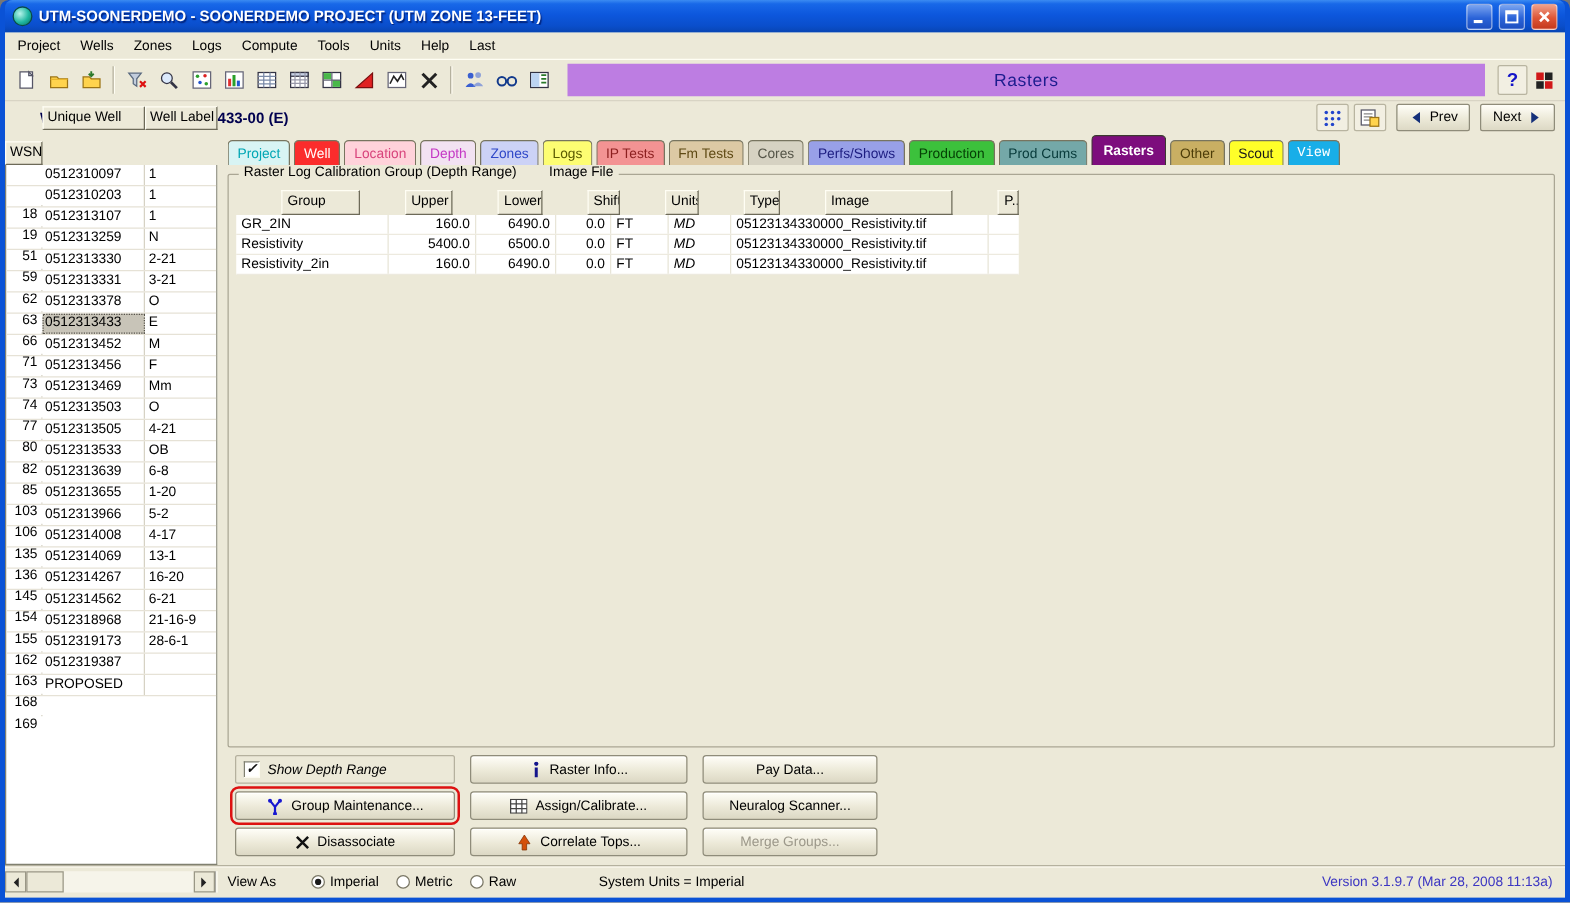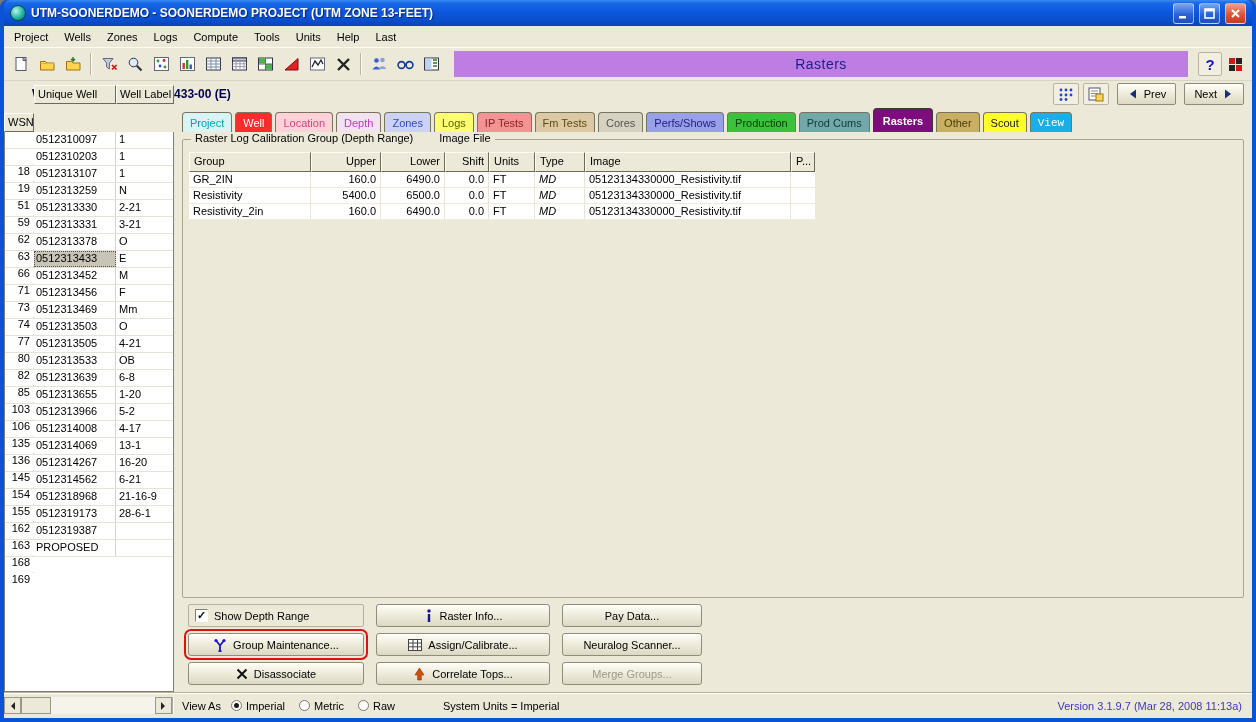--- a/index.html
+++ b/index.html
@@ -74,21 +74,21 @@
   .c-unique{ width:82px; flex:0 0 82px; padding:1px 0 0 2px; border-right:1px solid #d6d2c4; white-space:nowrap; overflow:hidden; }
   .c-wlabel{ flex:1; padding:1px 0 0 3px; white-space:nowrap; overflow:hidden; }
   .lrow.selected .c-unique{ background:#c8c4b8; outline:1px dotted #55524a; outline-offset:-1px; }
 
   .right-panel{ flex:1; display:flex; flex-direction:column; background:#ece9d8; overflow:hidden; }
   .groupbox{ flex:1; margin:7px 8px 2px 8px; border:1px solid #aaa694; border-radius:2px; position:relative; }
   .gb-title{ position:absolute; top:-8px; left:8px; background:#ece9d8; padding:0 4px; display:flex; gap:26px; font-size:11px; }
 
   .rtable{ margin:12px 0 0 6px; width:626px; }
   .rt-header{ display:flex; }
-  .th{ height:18px; background:#ece9d8; border:1px solid; border-color:#fffef4 #6d6a58 #6d6a58 #fffef4; padding:2px 4px 16px 4px; font-size:11px; white-space:nowrap; overflow:hidden; }
+  .th{ height:18px; background:#ece9d8; border:1px solid; border-color:#fffef4 #6d6a58 #6d6a58 #fffef4; padding:2px 4px 16px 4px; font-size:11px; white-space:nowrap; overflow:hidden;margin-left:36px; }
   .rt-header .th:nth-child(1){ width:122px; }
   .rt-header .th:nth-child(2){ width:70px; text-align:right; }
   .rt-header .th:nth-child(3){ width:64px; text-align:right; }
   .rt-header .th:nth-child(4){ width:44px; text-align:right; }
   .rt-header .th:nth-child(5){ width:46px; }
   .rt-header .th:nth-child(6){ width:50px; }
   .rt-header .th:nth-child(7){ width:206px; }
   .rt-header .th:nth-child(8){ width:24px; }
   .rrow{ display:flex; background:#fff; height:16px; border-bottom:1px solid #edeadf; font-size:11px; }
   .rc{ padding:1px 4px 0 4px; border-right:1px solid #e8e5d8; white-space:nowrap; overflow:hidden; }
@@ -96,34 +96,34 @@
   .rc-shift{ width:44px; text-align:right; } .rc-units{ width:46px; } .rc-type{ width:50px;font-style:italic; }
   .rc-image{ width:206px; } .rc-p{ width:24px; border-right:none; }
 
   
   .btn-area{ flex:0 0 92px; display:grid; grid-template-columns:176px 174px 140px; grid-auto-rows:25px;
     gap:4px 12px; align-items:center; padding:3px 0 4px 14px; }
   .pbtn{ height:23px; display:flex; align-items:center; justify-content:center; gap:6px;
     border:1px solid #8f8c7a; border-radius:3px; font-size:11px; cursor:default;
     background:linear-gradient(180deg,#fffef8,#ece9d8 55%,#dcd8c4); box-shadow:inset 0 1px 0 #fff; }
   .pbtn.disabled{ color:#9c988a; }
-  .chk-group{ height:23px; border:1px solid #b5b19e; border-radius:2px; display:flex; align-items:center; gap:6px; padding-left:6px; background:#ece9d8; }
+  .chk-group{ height:23px; border:1px solid #b5b19e; border-radius:2px; display:flex; align-items:center; gap:6px; padding-left:6px; background:#ece9d8;font-style:italic; }
   .checkbox{ width:13px; height:13px; background:#fff; border:1px solid; border-color:#808070 #fffef4 #fffef4 #808070;
     display:flex; align-items:center; justify-content:center; font-size:11px; line-height:11px; color:#1a7a1a; }
   .checkbox.checked::after{ content:"\2713"; color:#111; font-weight:bold; margin-top:-1px; }
 
   
   .statusbar{ height:26px; flex:0 0 26px; display:flex; align-items:center; background:#ece9d8; border-top:1px solid #b5b19e; box-shadow:inset 0 1px 0 #fffef4; }
   .sb-scroll{ width:170px; flex:0 0 170px; height:17px; display:flex; align-items:stretch; background:#f6f4ea; border-right:2px groove #fffef4; }
   .sb-arrow{ width:17px; background:#ece9d8; border:1px solid #9a9786; display:flex; align-items:center; justify-content:center; }
   .sb-thumb{ width:30px; background:#ece9d8; border:1px solid #9a9786; }
   .sb-track{ flex:1; }
   .tri-left{ width:0; height:0; border:4px solid transparent; border-right-color:#222; margin-left:-3px; }
   .tri-right{ width:0; height:0; border:4px solid transparent; border-left-color:#222; margin-right:-3px; }
-  .sb-main{ flex:1; display:flex; align-items:center; padding:0 10px 0 8px; gap:10px; }
+  .sb-main{ flex:1; display:flex; align-items:center; padding:0 10px 0 8px; gap:28px; }
   .radios{ display:flex; gap:14px; align-items:center; }
   .radio-opt{ display:flex; align-items:center; gap:4px; }
   .radio-circle{ width:11px; height:11px; border-radius:50%; background:#fff; border:1px solid #7a7766; position:relative; }
   .radio-opt.selected .radio-circle::after{ content:""; position:absolute; left:2px; top:2px; width:5px; height:5px; border-radius:50%; background:#1a1a1a; }
   .sb-units{ margin-left:38px; }
   .sb-version{ margin-left:auto; color:#3c36c2; }
 
   svg{ display:block; }
 </style>
 </head>

